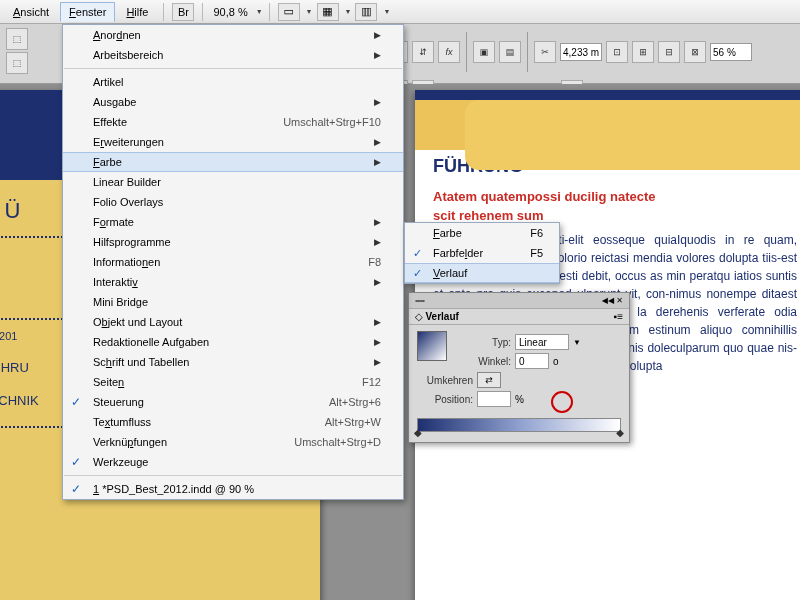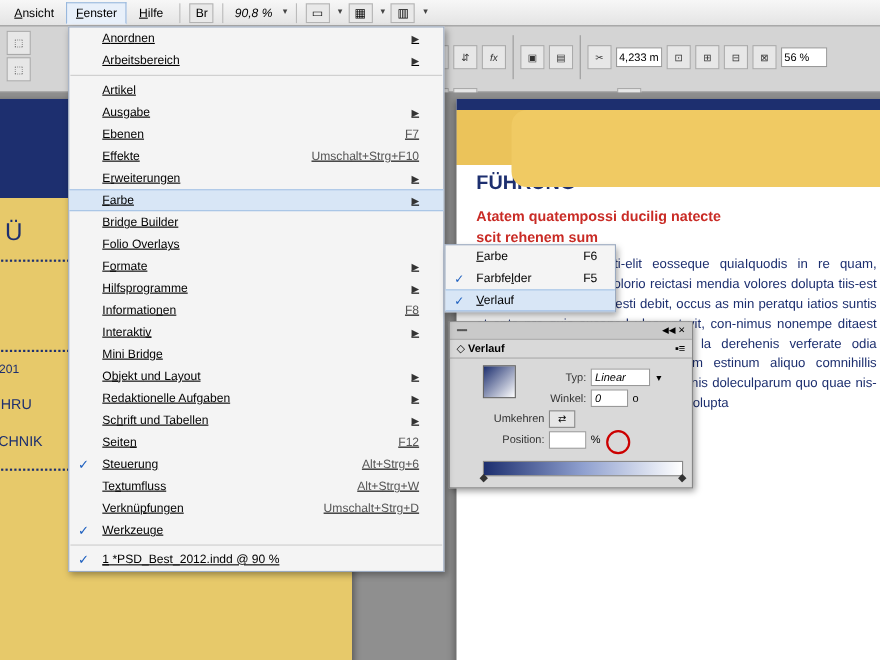--- a/index.html
+++ b/index.html
@@ -3,21 +3,21 @@
 <meta charset="utf-8">
 <style>
 * { margin:0; padding:0; box-sizing:border-box; font-family:"Segoe UI",Tahoma,sans-serif; }
 body { background:#8f8f8f; width:800px; height:600px; overflow:hidden; position:relative; font-size:11px; }
 
 .menubar { background:linear-gradient(#f7f7f7,#e4e4e4); height:24px; display:flex; align-items:center; padding:3px 4px; border-bottom:1px solid #aaa; gap:2px; }
 .menubar .mb-item { padding:3px 8px; cursor:default; border:1px solid transparent; }
 .menubar .mb-item.active { background:#e8f0fa; border:1px solid #99b8dd; border-bottom-color:#e8f0fa; }
 .menubar .mb-item u { text-decoration:underline; }
 .menubar .sep { width:1px; height:18px; background:#bbb; margin:0 4px; }
-.menubar .zoom { padding:0 4px;font-style:italic; }
+.menubar .zoom { padding:0 4px; }
 .menubar .toolbtn { width:22px; height:18px; background:#e9e9e9; border:1px solid #b4b4b4; display:flex; align-items:center; justify-content:center; margin:0 2px; }
 .menubar .drop { font-size:7px; margin-left:2px; color:#444; }
 
 .toolbar2 { background:#d4d4d4; height:60px; display:flex; align-items:flex-start; border-bottom:1px solid #9a9a9a; padding:4px 6px; gap:4px; flex-wrap:wrap; position:relative; }
 .tb-icon { width:22px; height:22px; background:#e7e7e7; border:1px solid #aaa; display:flex; align-items:center; justify-content:center; font-size:9px; color:#333; }
 .tb-sep { width:1px; height:40px; background:#9a9a9a; margin:4px 2px; }
 .tb-input { width:42px; height:18px; background:#fff; border:1px solid #999; font-size:10px; padding:0 2px; }
 .tb-check { display:flex; align-items:center; gap:3px; font-size:10px; color:#333; }
 
 .canvas { position:absolute; top:84px; left:0; right:0; bottom:0; background:#8f8f8f; overflow:hidden; }
@@ -31,42 +31,42 @@
 
 .rightpage { position:absolute; left:415px; top:6px; width:400px; height:590px; background:#fff; box-shadow:-2px 2px 6px rgba(0,0,0,.3); }
 .rp-band { background:#1d2f6f; height:60px; border-bottom:50px solid #ebc35a; position:relative; }
 .rp-band::after { content:""; position:absolute; left:50px; top:10px; width:360px; height:70px; background:#f0ca63; border-radius:14px 0 0 14px; }
 .rp-body { padding:14px 18px; }
 .rp-body h2 { color:#1d2f6f; font-size:18px; margin-top:-8px; margin-bottom:12px; font-weight:600; }
 .rp-body .redline { color:#c92b25; font-weight:700; font-size:13px; margin-bottom:4px; }
 .rp-body .para { color:#1d2f6f; font-size:12px; line-height:1.5; text-align:justify; margin-top:8px; }
 
 
-.dropdown { position:absolute; left:62px; top:24px; width:342px; background:#f4f4f4; border:1px solid #9aa9bf; box-shadow:2px 3px 6px rgba(0,0,0,.35); z-index:50;text-decoration:underline; }
+.dropdown { position:absolute; left:62px; top:24px; width:342px; background:#f4f4f4; border:1px solid #9aa9bf; box-shadow:2px 3px 6px rgba(0,0,0,.35); z-index:50; }
 .dropdown .dm-item { padding:4px 22px 4px 30px; display:flex; justify-content:space-between; align-items:center; cursor:default; position:relative; }
 .dropdown .dm-item:hover, .dropdown .dm-item.hover { background:#d8e6f6; border-top:1px solid #a6c3e5; border-bottom:1px solid #a6c3e5; padding-top:3px; padding-bottom:3px; }
 .dropdown .dm-item .arrow { font-size:9px; color:#333; }
 .dropdown .dm-item .sc { color:#555; }
 .dropdown hr { border:none; border-top:1px solid #ccc; margin:3px 1px; }
 .dropdown .check { position:absolute; left:8px; color:#1d5fbf; font-size:12px; }
 
 .submenu { position:absolute; left:404px; top:222px; width:156px; background:#f4f4f4; border:1px solid #9aa9bf; box-shadow:2px 3px 6px rgba(0,0,0,.35); z-index:51; }
 .submenu .sm-item { padding:4px 16px 4px 28px; display:flex; justify-content:space-between; position:relative; }
 .submenu .sm-item.hover { background:#d8e6f6; border-top:1px solid #a6c3e5; border-bottom:1px solid #a6c3e5; padding-top:3px; padding-bottom:3px; }
 .submenu .check { position:absolute; left:8px; color:#1d5fbf; }
 
 
 .panel { position:absolute; left:408px; top:292px; width:222px; background:#d9d9d9; border:1px solid #888; box-shadow:2px 2px 6px rgba(0,0,0,.4); z-index:40; font-size:10px; }
 .panel .p-head { background:#c9c9c9; padding:3px 6px; display:flex; justify-content:space-between; align-items:center; border-bottom:1px solid #aaa; }
 .panel .p-head .dots { font-size:8px; color:#555; letter-spacing:-1px; }
 .panel .p-tab { background:#d9d9d9; padding:2px 6px; border-bottom:1px solid #aaa; display:flex; align-items:center; gap:4px;}
-.panel .p-body { padding:6px 8px 10px;margin-left:22px; }
+.panel .p-body { padding:6px 8px 10px; }
 .panel .row { display:flex; align-items:center; margin:3px 0; gap:4px; }
 .panel .row label { width:56px; text-align:right; color:#333; }
-.panel input { width:54px; height:16px; border:1px solid #999; background:#fff; padding:0 3px; font-size:10px;font-style:italic; }
+.panel input { width:54px; height:16px; border:1px solid #999; background:#fff; padding:0 3px; font-size:10px; }
 .panel .swatch { width:30px; height:30px; background:linear-gradient(135deg,#1d2f6f,#fff); border:1px solid #666; margin-right:8px; float:left; }
 .panel .gradbar { height:14px; background:linear-gradient(90deg,#1d2f6f,#8fa0cf,#fff); border:1px solid #888; margin-top:8px; position:relative; }
 .panel .gradbar::before, .panel .gradbar::after { content:"◆"; position:absolute; top:8px; font-size:10px; color:#333; }
 .panel .gradbar::before { left:-4px; } .panel .gradbar::after { right:-4px; }
 .panel .revbtn { width:24px; height:16px; background:#e6e6e6; border:1px solid #888; display:inline-flex; align-items:center; justify-content:center; font-size:9px; }
 .panel .circle { position:absolute; left:142px; top:98px; width:22px; height:22px; border:2px solid #c00; border-radius:50%; pointer-events:none; }
 
 .under { text-decoration:underline; }
 </style>
 </head>
@@ -161,37 +161,33 @@
     </div>
   <hr>
   <div class="dm-item">
       <span>Artikel</span>
     </div>
   <div class="dm-item">
       <span>Ausgabe</span>
       <span class="arrow">▶</span>
     </div>
   <div class="dm-item">
-      <span>Ebenen</span>
-      <span class="sc">F7</span>
-    </div>
-  <div class="dm-item">
       <span>Effekte</span>
       <span class="sc">Umschalt+Strg+F10</span>
     </div>
   <div class="dm-item">
       <span>E<span class="under">r</span>weiterungen</span>
       <span class="arrow">▶</span>
     </div>
   <div class="dm-item hover">
       <span><span class="under">F</span>arbe</span>
       <span class="arrow">▶</span>
     </div>
   <div class="dm-item">
-      <span>Bridge Builder</span>
+      <span>Linear Builder</span>
     </div>
   <div class="dm-item">
       <span>Folio Overlays</span>
     </div>
   <div class="dm-item">
       <span>F<span class="under">o</span>rmate</span>
       <span class="arrow">▶</span>
     </div>
   <div class="dm-item">
       <span>Hilfsprogramme</span>

